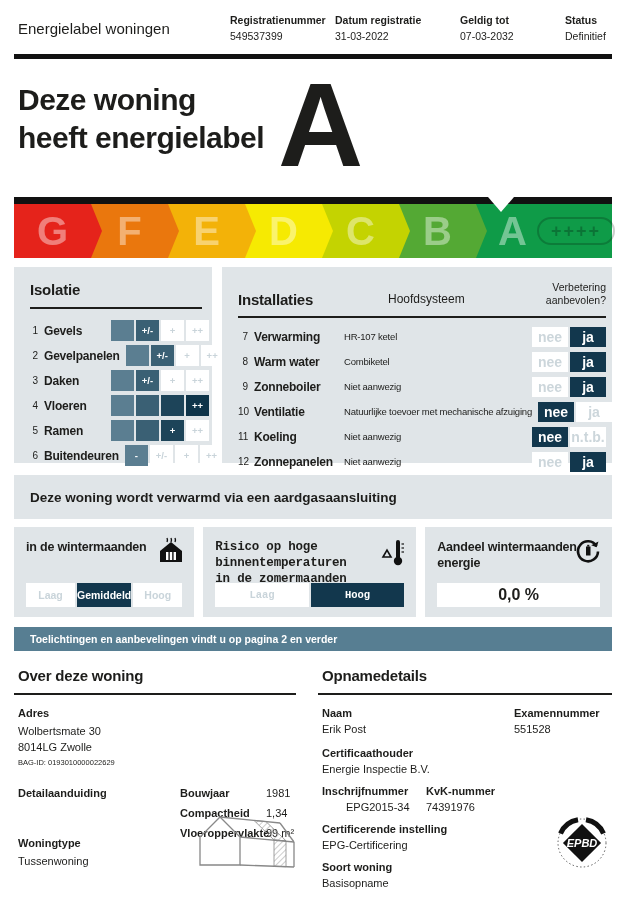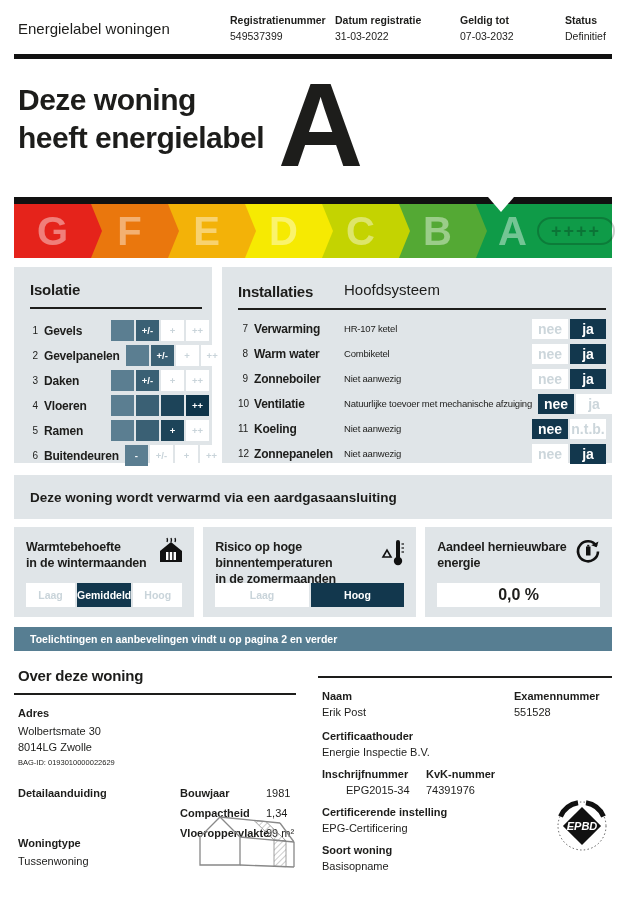--- a/index.html
+++ b/index.html
@@ -62,39 +62,39 @@
   .cell{width:23px;height:21px;display:flex;align-items:center;justify-content:center;
     background:#fff;color:#c9d4da;font-size:9.5px;font-weight:bold;}
   .cell.c0{background:#5b7e91;color:#fff;}
   .cell.c1{background:#3a6074;color:#fff;}
   .cell.c2{background:#1d4459;color:#fff;}
   .cell.c3{background:#0e3449;color:#fff;}
 
   .ins-head{display:grid;grid-template-columns:10px 84px 1fr 86px;column-gap:6px;
     padding:0 6px 0 16px;align-items:end;}
   .ins-head .panel-title{grid-column:1 / span 2;}
-  .col-system{font-size:15px;padding-bottom:2px;}
+  .col-system{font-size:12px;padding-bottom:2px;margin-left:44px;}
   .col-improve{font-size:10.5px;text-align:right;line-height:13px;padding-bottom:1px;}
   .panel-ins .panel-rule{margin:8px 6px 6px 16px;}
   .ins-row{display:grid;grid-template-columns:10px 84px 1fr 74px;column-gap:6px;align-items:center;
     height:25px;padding:0 6px 0 16px;}
   .row-system{font-size:9.5px;letter-spacing:-0.2px;white-space:nowrap;}
   .badges{display:flex;gap:2px;justify-content:flex-end;}
   .badge{width:36px;height:20px;display:flex;align-items:center;justify-content:center;
     background:#fff;color:#ccd6db;font-size:14px;font-weight:bold;}
   .badge.on{background:#12374d;color:#fff;}
 
   
   .gas-banner{margin:12px 14px 0 14px;height:44px;background:#e0e5e8;display:flex;align-items:center;
     padding-left:16px;box-sizing:border-box;font-size:13.5px;font-weight:bold;}
 
   
   .cards{display:flex;gap:9px;margin:8px 14px 0 14px;}
   .card{position:relative;background:#e0e5e8;height:90px;box-sizing:border-box;padding:12px;}
-  .card1{width:191px;} .card2{width:226px;} .card3{width:198px;}
+  .card1{width:191px;} .card2{width:226px;font-family:Liberation Mono, monospace;} .card3{width:198px;}
   .card-title{font-size:12.5px;font-weight:bold;line-height:16px;letter-spacing:-0.2px;}
   .card-icon{position:absolute;right:10px;top:10px;}
   .toggle{position:absolute;left:12px;right:12px;bottom:10px;display:flex;gap:2px;}
   .tog{flex:1;height:24px;display:flex;align-items:center;justify-content:center;
     background:#fff;color:#c9d4da;font-size:10.5px;font-weight:bold;}
   .tog.on{background:#12374d;color:#fff;}
   .value-box{position:absolute;left:12px;right:12px;bottom:10px;height:24px;background:#fff;
     display:flex;align-items:center;justify-content:center;font-size:16px;font-weight:bold;}
 
   
@@ -248,20 +248,24 @@
           <span class="cell">+</span>
           <span class="cell">++</span>
         </span>
       </div>
     </div>
 
     <div class="panel panel-ins">
       <div class="ins-head">
         <div class="panel-title">Installaties</div>
         <div class="col-system">Hoofdsysteem</div>
+        <div class="col-improve">
+          <div>Verbetering</div>
+          <div>aanbevolen?</div>
+        </div>
       </div>
       <div class="panel-rule"></div>
 
       <div class="ins-row">
         <span class="row-num">7</span>
         <span class="row-name">Verwarming</span>
         <span class="row-system">HR-107 ketel</span>
         <span class="badges">
           <span class="badge">nee</span>
           <span class="badge on">ja</span>
@@ -319,21 +323,20 @@
       </div>
     </div>
   </section>
 
   <div class="gas-banner">Deze woning wordt verwarmd via een aardgasaansluiting</div>
 
   <section class="cards">
 
     <div class="card card1">
       <div class="card-title">
-        <div>Warmtebehoefte</div>
         <div>in de wintermaanden</div>
       </div>
       <svg class="card-icon" width="26" height="26" viewBox="0 0 26 26">
         <path d="M9 1 q1 2 0 4 M13 1 q1 2 0 4 M17 1 q1 2 0 4" stroke="#111" stroke-width="1.4" fill="none"></path>
         <path d="M2 14 L13 5 L24 14 L24 25 L2 25 Z" fill="#111"></path>
         <rect x="8" y="15" width="2.4" height="8" fill="#fff"></rect>
         <rect x="11.8" y="15" width="2.4" height="8" fill="#fff"></rect>
         <rect x="15.6" y="15" width="2.4" height="8" fill="#fff"></rect>
       </svg>
       <div class="toggle">
@@ -358,21 +361,21 @@
         <line x1="21.5" y1="15" x2="24" y2="15" stroke="#111" stroke-width="1.2"></line>
       </svg>
       <div class="toggle">
         <span class="tog">Laag</span>
         <span class="tog on">Hoog</span>
       </div>
     </div>
 
     <div class="card card3">
       <div class="card-title">
-        <div>Aandeel hernieuwbare</div>
+        <div>Aandeel wintermaanden</div>
         <div>energie</div>
       </div>
       <svg class="card-icon" width="28" height="28" viewBox="0 0 28 28">
         <path d="M22.5 9 A 10 10 0 1 0 24 14.5" fill="none" stroke="#111" stroke-width="2.6"></path>
         <path d="M24.5 4.5 L22.7 10.2 L17.2 8.2 Z" fill="#111"></path>
         <rect x="12" y="9.5" width="4.5" height="9" fill="#111"></rect>
         <rect x="13.2" y="7.8" width="2.1" height="1.8" fill="#111"></rect>
       </svg>
       <div class="value-box">0,0 %</div>
     </div>
@@ -415,20 +418,21 @@
           <line x1="48" y1="58" x2="102" y2="60" stroke="#888" stroke-width="1.3"></line>
           <line x1="102" y1="35" x2="102" y2="60" stroke="#888" stroke-width="1.3"></line>
           <line x1="88" y1="16" x2="102" y2="35" stroke="#888" stroke-width="1.3"></line>
           <polygon points="62,13.4 74,14.6 94,33.8 82,33" fill="url(#hatch)" stroke="#888" stroke-width="0.8"></polygon>
           <polygon points="82,33 94,33.8 94,59.7 82,59.2" fill="url(#hatch)" stroke="#888" stroke-width="0.8"></polygon>
         </svg>
       </div>
     </div>
 
     <div class="fR">
+      <div class="sec-title">Opnamedetails</div>
       <div class="sec-rule"></div>
       <div class="fbody">
         <span class="flabel" style="left:4px;top:12px;">Naam</span>
         <span class="fvalue" style="left:4px;top:28px;">Erik Post</span>
         <span class="flabel" style="left:196px;top:12px;">Examennummer</span>
         <span class="fvalue" style="left:196px;top:28px;">551528</span>
 
         <span class="flabel" style="left:4px;top:52px;">Certificaathouder</span>
         <span class="fvalue" style="left:4px;top:68px;">Energie Inspectie B.V.</span>
 

